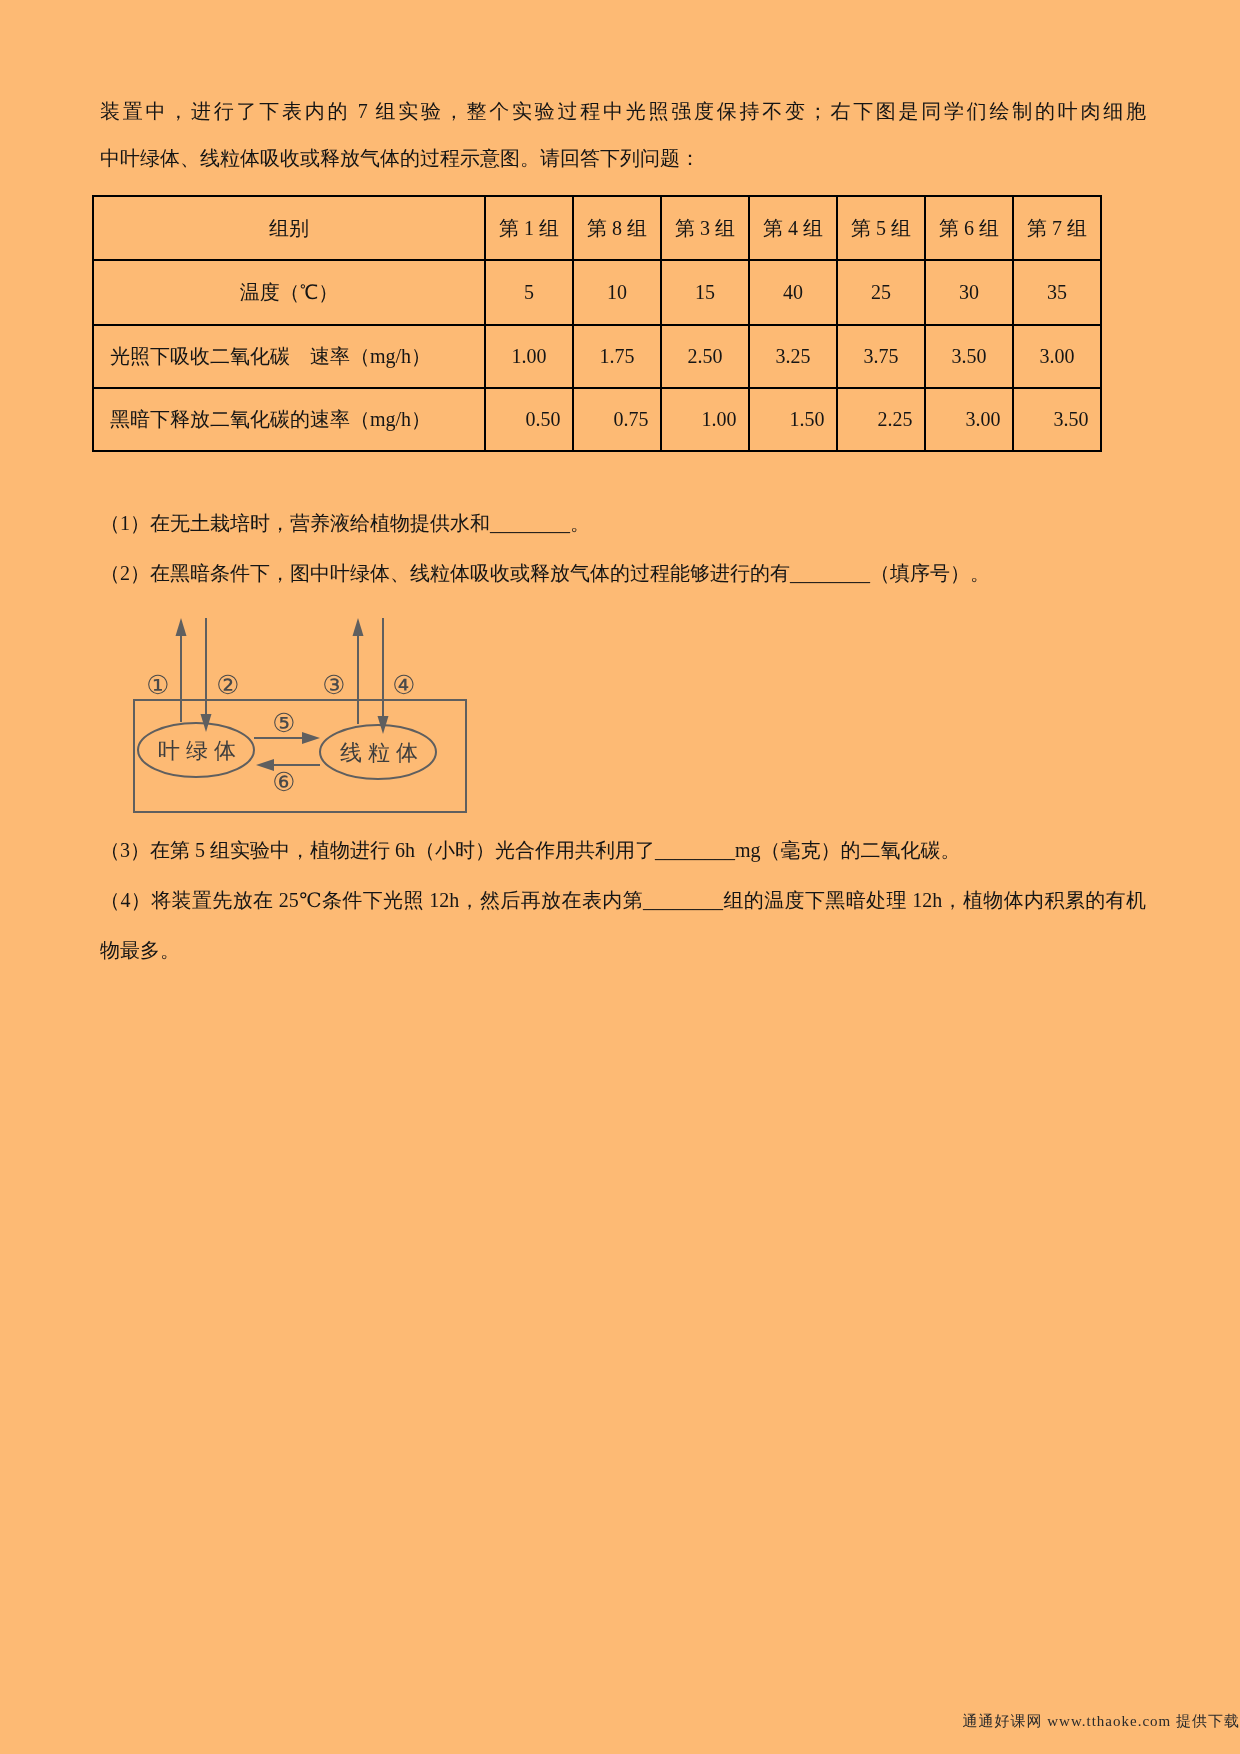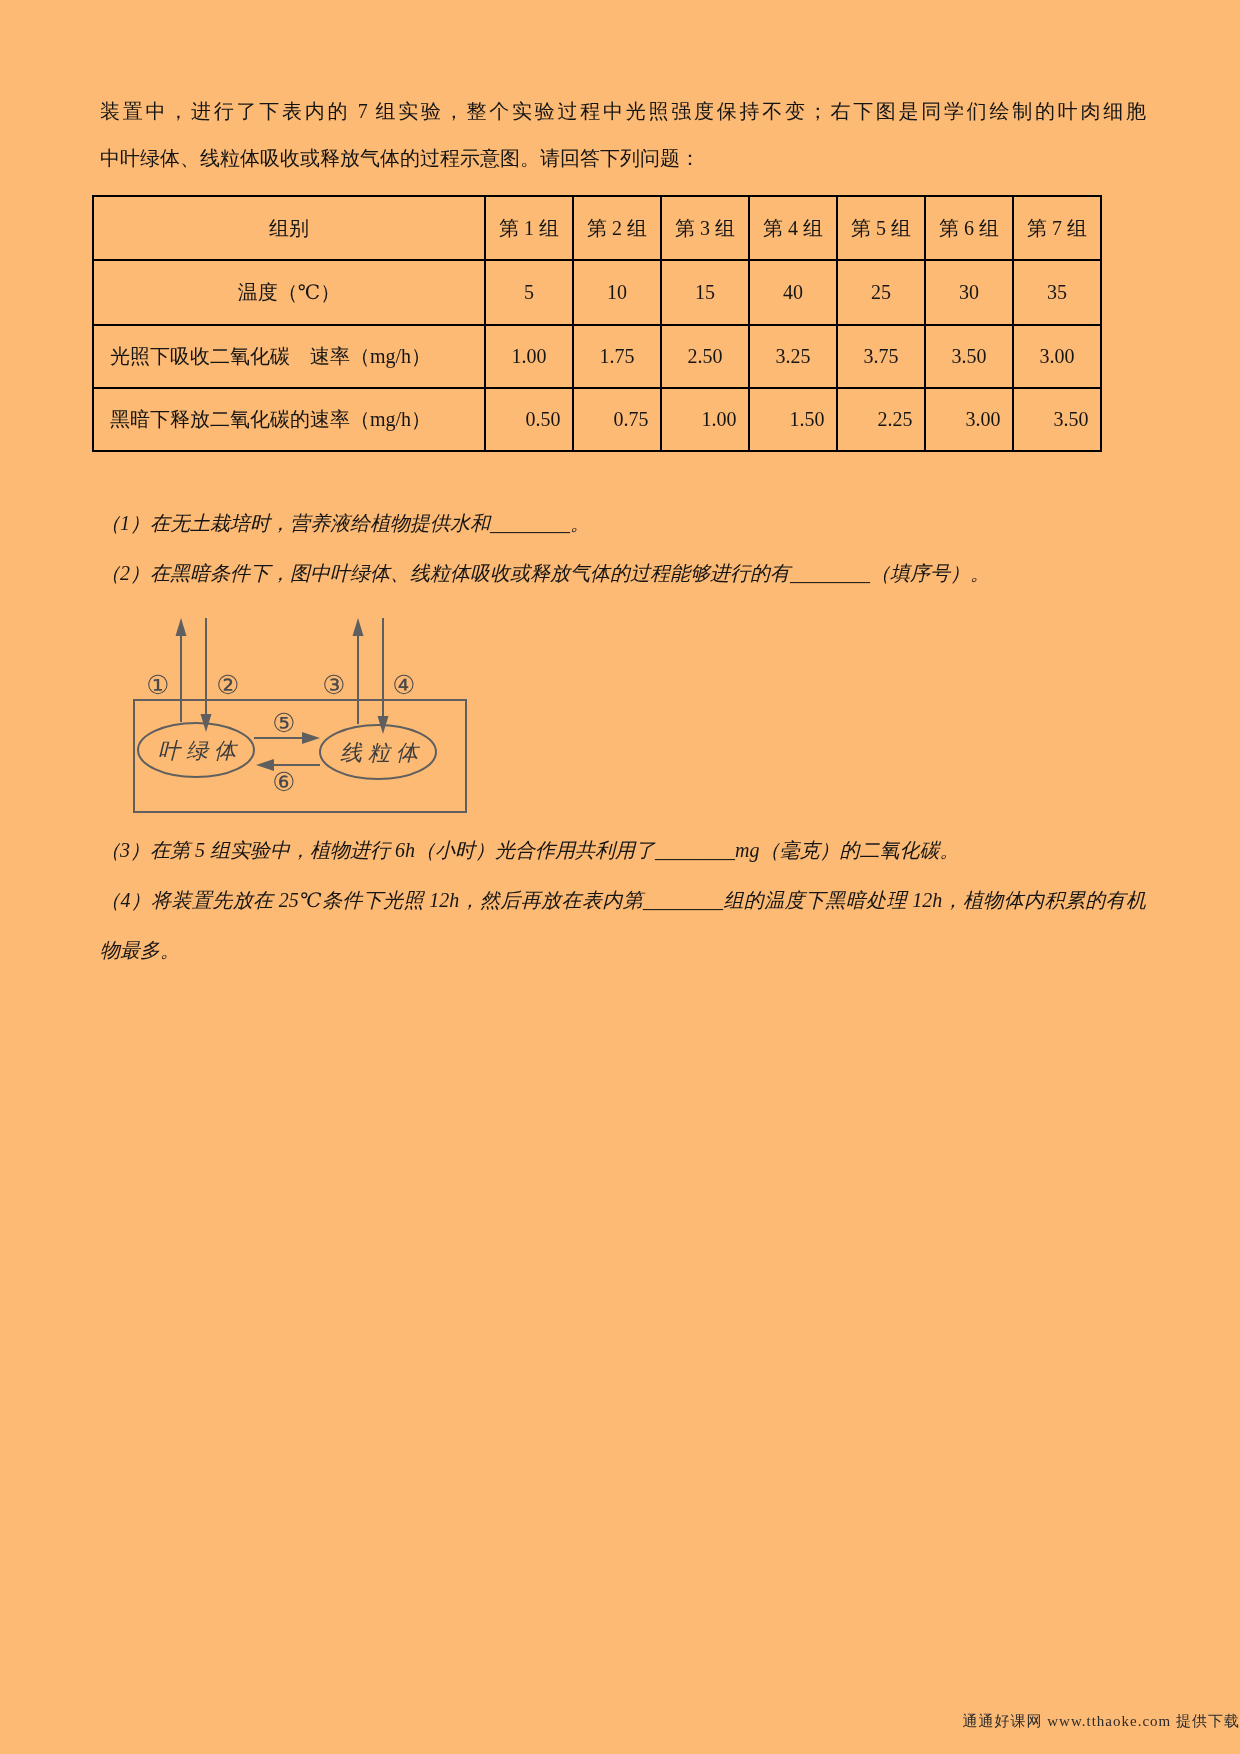--- a/index.html
+++ b/index.html
@@ -24,38 +24,39 @@
     white-space:normal;
   }
   .intro-line.stretch { text-align-last:justify; }
 
   table.exp-table {
     border-collapse:collapse;
     margin-left:-8px;
     margin-top:13px;
     table-layout:fixed;
     width:1008px;
+    font-family:Liberation Serif, serif;
   }
   table.exp-table td {
     border:2px solid #000;
     font-size:20px;
     text-align:center;
     vertical-align:middle;
     padding:0 4px;
     overflow:hidden;
   }
   table.exp-table td.row-label-left { text-align:left; padding-left:16px; }
   table.exp-table col.c-label { width:392px; }
   table.exp-table col.c-val { width:88px; }
   tr.r-header td { height:62px; }
   tr.r-temp td { height:63px; }
   tr.r-light td { height:61px; }
   tr.r-dark td { height:61px;padding-left:32px; }
 
-  .questions { margin-top:46px;font-style:italic; }
+  .questions { margin-top:46px; }
   .q-line {
     font-size:20px;
     line-height:50px;
     text-align:justify;
   }
   .diagram-wrap { margin:12px 0 0 6px; height:205px; }
   .diagram-wrap svg { display:block; }
   .dg-stroke { stroke:#5f5f5f; stroke-width:2; fill:none; }
   .dg-fill { fill:#5f5f5f; stroke:none; }
   .dg-organelle-text {
@@ -96,21 +97,21 @@
           <col class="c-val">
           <col class="c-val">
         <col class="c-val">
           <col class="c-val">
           <col class="c-val">
       </colgroup>
       <tbody>
         <tr class="r-header">
           <td>组别</td>
           <td>第 1 组</td>
-          <td>第 2 组</td>
+          <td>第 8 组</td>
           <td>第 3 组</td>
           <td>第 4 组</td>
           <td>第 5 组</td>
           <td>第 6 组</td>
           <td>第 7 组</td>
         </tr>
         <tr class="r-temp">
           <td>温度（℃）</td>
           <td>5</td>
           <td>10</td>

